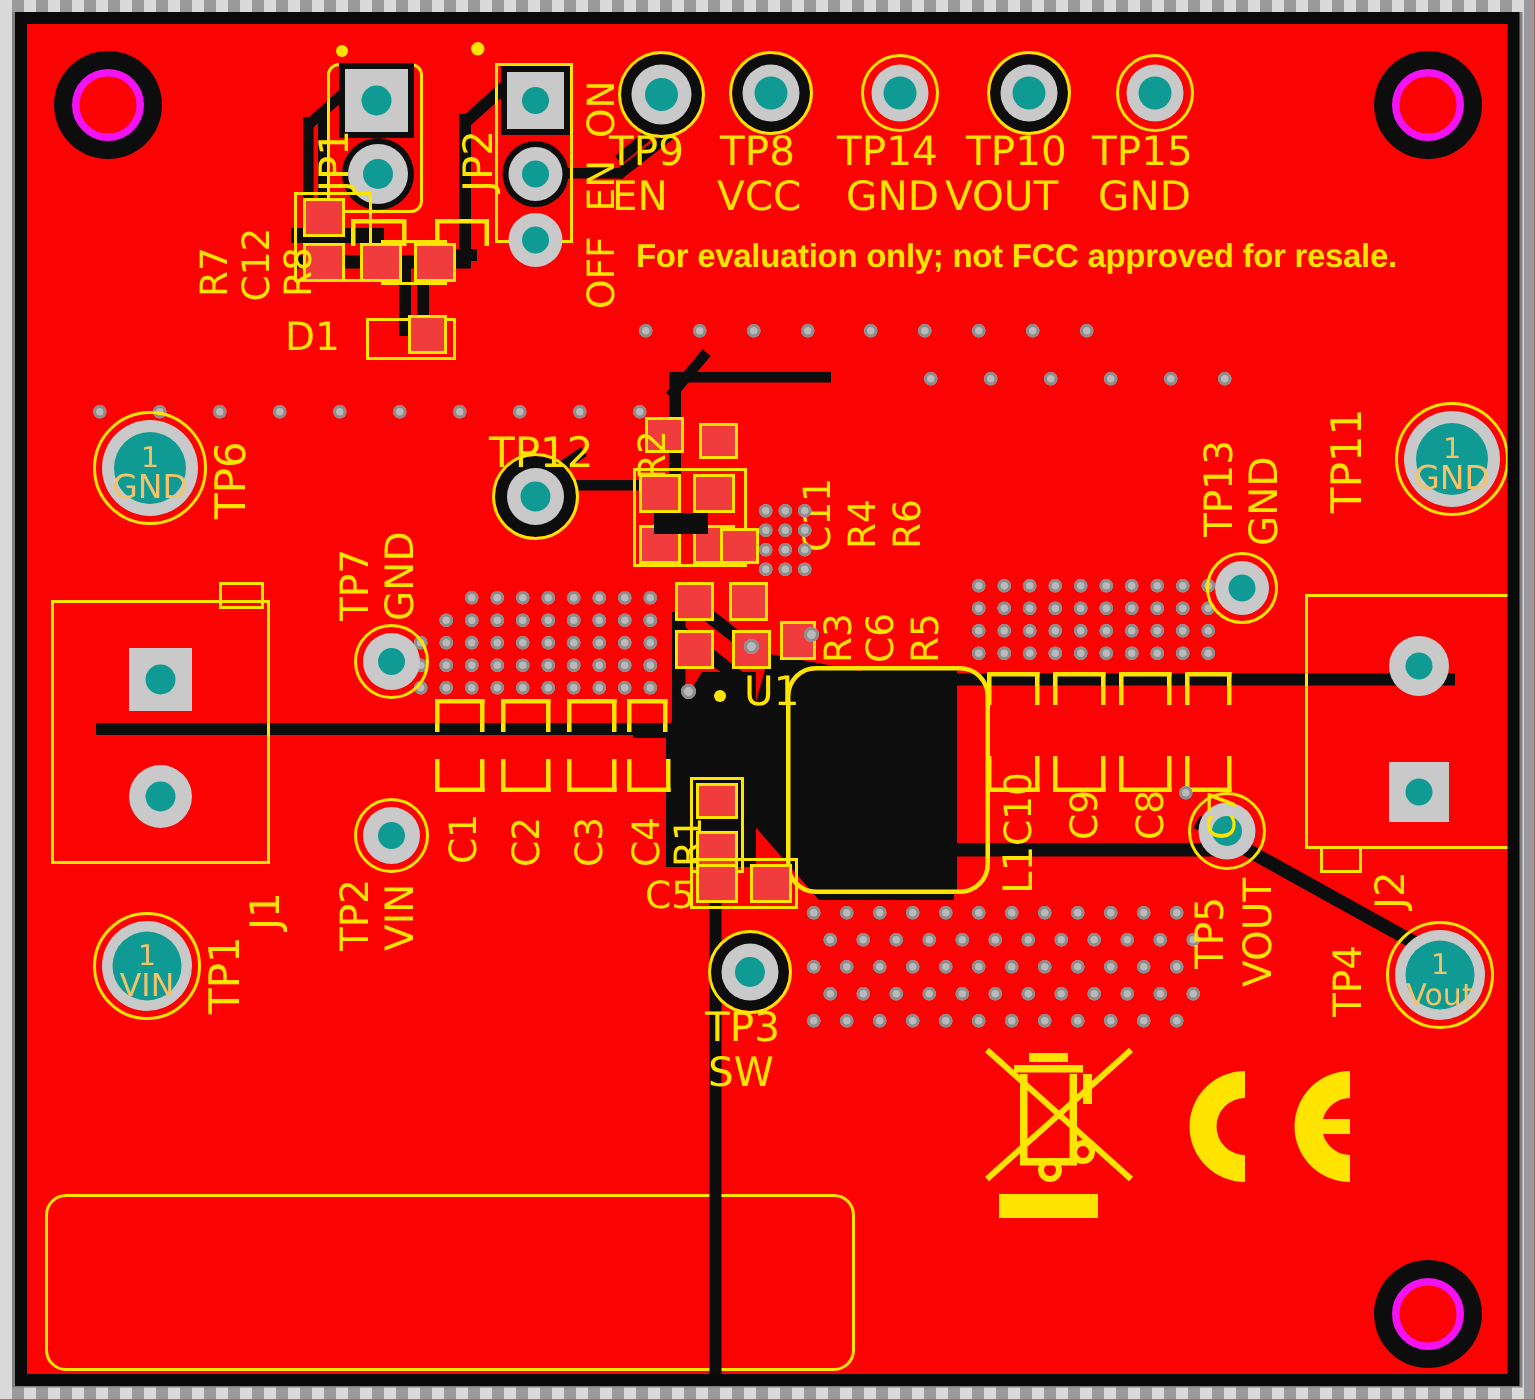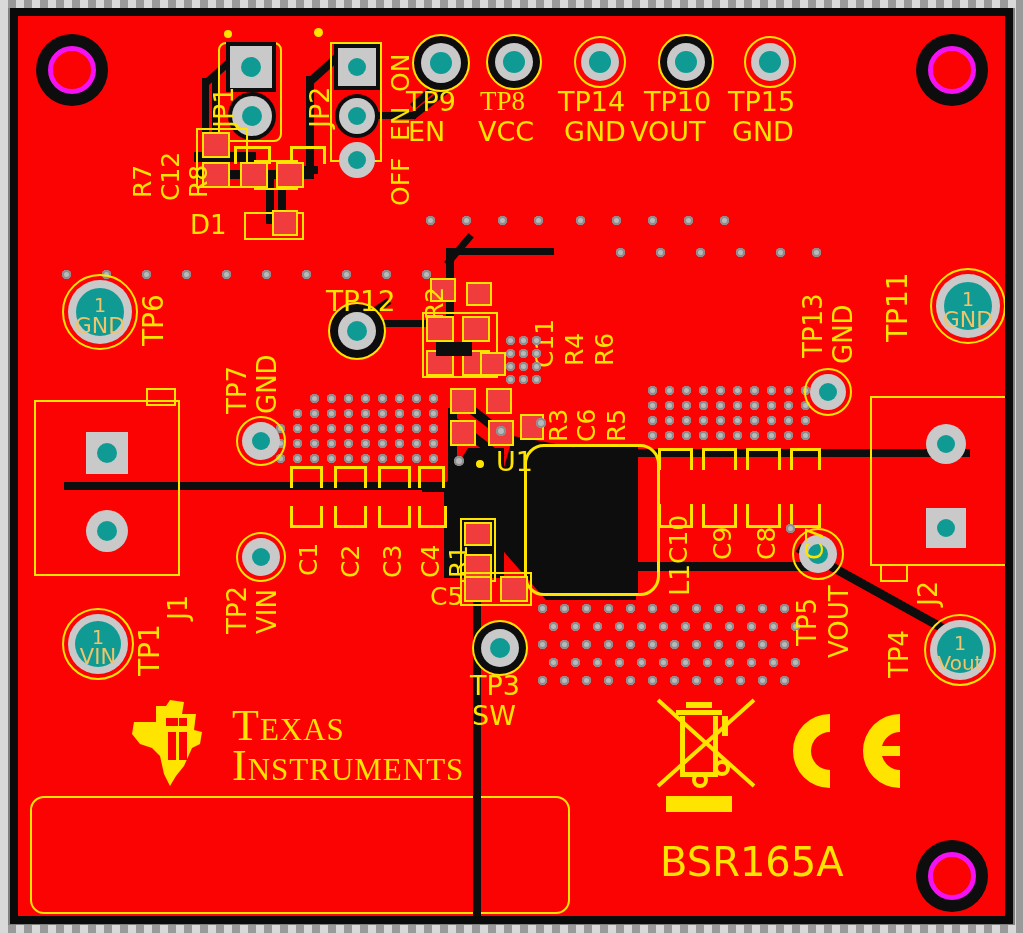--- a/index.html
+++ b/index.html
@@ -363,21 +363,21 @@
     </div>
     <div class="txt" style="left:388px;top:72px;font-size:27px;">TP9</div>
     <div class="txt" style="left:390px;top:102px;font-size:27px;">EN</div>
 
     <div class="tp" style="left:470px;top:20px;width:52px;height:52px;">
       <div class="blk" style="inset:0;"></div>
       <div class="ring" style="inset:-2px;"></div>
       <div class="annulus" style="left:7px;top:7px;width:38px;height:38px;"></div>
       <div class="hole" style="left:15px;top:15px;width:22px;height:22px;"></div>
     </div>
-    <div class="txt" style="left:462px;top:72px;font-size:27px;font-family:Liberation Serif, serif;">TP8</div>
+    <div class="txt" style="left:462px;top:72px;font-size:27px;">TP8</div>
     <div class="txt" style="left:460px;top:102px;font-size:27px;">VCC</div>
 
     <div class="tp" style="left:556px;top:20px;width:52px;height:52px;">
       <div class="ring" style="inset:0;"></div>
       <div class="annulus" style="left:7px;top:7px;width:38px;height:38px;"></div>
       <div class="hole" style="left:15px;top:15px;width:22px;height:22px;"></div>
     </div>
     <div class="txt" style="left:540px;top:72px;font-size:27px;">TP14</div>
     <div class="txt" style="left:546px;top:102px;font-size:27px;">GND</div>
 
@@ -391,20 +391,21 @@
     <div class="txt" style="left:612px;top:102px;font-size:27px;">VOUT</div>
 
     <div class="tp" style="left:726px;top:20px;width:52px;height:52px;">
       <div class="ring" style="inset:0;"></div>
       <div class="annulus" style="left:7px;top:7px;width:38px;height:38px;"></div>
       <div class="hole" style="left:15px;top:15px;width:22px;height:22px;"></div>
     </div>
     <div class="txt" style="left:710px;top:72px;font-size:27px;">TP15</div>
     <div class="txt" style="left:714px;top:102px;font-size:27px;">GND</div>
 
+    <div class="txt" style="left:406px;top:144px;font-size:22px;font-weight:bold;font-family:'Liberation Sans',sans-serif;letter-spacing:-0.2px;">For evaluation only; not FCC approved for resale.</div>
 
     <div class="tp" style="left:44px;top:258px;width:76px;height:76px;">
       <div class="ring" style="inset:0;"></div>
       <div class="annulus" style="left:6px;top:6px;width:64px;height:64px;"></div>
       <div class="hole" style="left:14px;top:14px;width:48px;height:48px;"></div>
     </div>
     <div class="tplab" style="left:44px;top:278px;width:76px;font-size:19px;">1</div>
     <div class="tplab" style="left:44px;top:297px;width:76px;font-size:22px;">GND</div>
     <div class="txt rot" style="left:122px;top:330px;font-size:28px;">TP6</div>
 
@@ -616,31 +617,20 @@
     <div class="ln" style="left:772px;top:488px;width:3px;height:24px;"></div>
     <div class="ln" style="left:800px;top:488px;width:3px;height:24px;"></div>
     <div class="ln" style="left:772px;top:509px;width:31px;height:3px;"></div>
 
     <div class="txt rot" style="left:648px;top:548px;font-size:25px;">C10</div>
     <div class="txt rot" style="left:692px;top:544px;font-size:25px;">C9</div>
     <div class="txt rot" style="left:736px;top:544px;font-size:25px;">C8</div>
     <div class="txt rot" style="left:784px;top:544px;font-size:25px;">C7</div>
     <div class="via" style="left:768px;top:508px;width:9px;height:9px;"></div>
 
-    <div id="tilogo" style="left:108px;top:680px;width:380px;height:98px;">
-      <svg width="90" height="86" viewBox="0 0 90 86" style="position:absolute;left:0;top:4px;">
-        <path d="M8 22 L30 22 L30 6 L40 6 L44 0 L58 2 L56 14 L70 14 L68 30 L76 32 L74 44 L66 48 L58 66 L50 76 L44 86 L38 74 L34 56 L26 48 L14 44 L6 34 Z" fill="#ffe400"></path>
-        <path d="M40 18 L52 18 L52 26 L40 26 Z" fill="#fb0303"></path>
-        <path d="M42 32 L50 32 L50 60 L42 60 Z" fill="#fb0303"></path>
-        <path d="M53 32 L61 32 L61 60 L53 60 Z" fill="#fb0303"></path>
-        <path d="M53 18 L61 18 L61 26 L53 26 Z" fill="#fb0303"></path>
-      </svg>
-      <div class="tname" style="left:106px;top:4px;font-size:44px;font-variant:small-caps;letter-spacing:1px;">Texas</div>
-      <div class="tname" style="left:106px;top:44px;font-size:44px;font-variant:small-caps;letter-spacing:1px;">Instruments</div>
-    </div>
 
     <div class="weee" style="left:636px;top:678px;width:110px;height:120px;">
       <svg width="110" height="96" viewBox="0 0 110 96" style="position:absolute;left:0;top:0;">
         <rect x="32" y="8" width="26" height="6" fill="#ffe400"></rect>
         <rect x="22" y="16" width="46" height="5" fill="#ffe400"></rect>
         <rect x="26" y="22" width="5" height="60" fill="#ffe400"></rect>
         <rect x="59" y="22" width="5" height="60" fill="#ffe400"></rect>
         <rect x="26" y="78" width="38" height="5" fill="#ffe400"></rect>
         <rect x="68" y="22" width="6" height="20" fill="#ffe400"></rect>
         <circle cx="46" cy="86" r="6" fill="none" stroke="#ffe400" stroke-width="4"></circle>
@@ -651,16 +641,15 @@
       <div class="bar" style="left:12px;top:102px;width:66px;height:16px;"></div>
     </div>
 
     <div style="position:absolute;left:760px;top:690px;width:140px;height:90px;">
       <svg width="140" height="90" viewBox="0 0 140 90">
         <path d="M52 8 A37 37 0 1 0 52 82 L52 64 A19 19 0 1 1 52 26 Z" fill="#ffe400"></path>
         <path d="M122 8 A37 37 0 1 0 122 82 L122 64 A19 19 0 0 1 104 50 L122 50 L122 40 L104 40 A19 19 0 0 1 122 26 Z" fill="#ffe400"></path>
       </svg>
     </div>
 
-    <div class="txt" style="left:642px;top:826px;font-size:40px;">BSR165A</div>
 
   </div>
 </div>
 
 </body></html>

